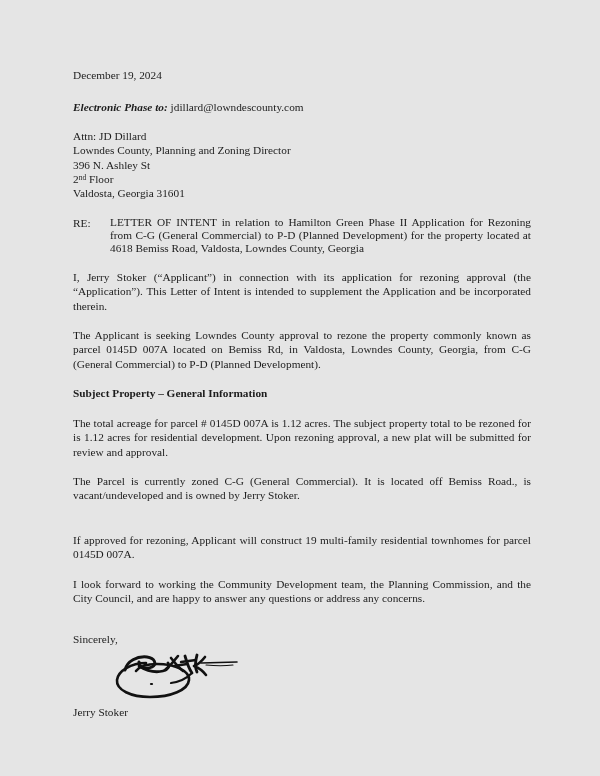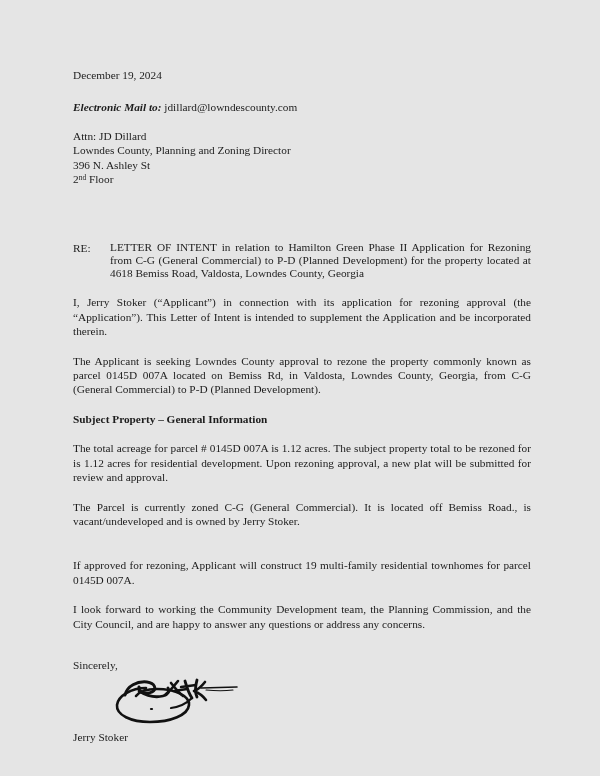--- a/index.html
+++ b/index.html
@@ -70,21 +70,20 @@
     vertical-align: 0.42em;
     line-height: 0;
     margin-top: 44px;
   }
 
   
   .re-block {
     position: relative;
     padding-left: 37px;
     text-align: justify;
-    margin-top: 40px;
   }
   .re-label {
     position: absolute;
     left: 0;
     top: 0;
     font-size: 11.3px;
     line-height: 14.4px;
   }
   .re-body {
     font-size: 11.3px;
@@ -113,29 +112,30 @@
 </head>
 <body>
 
 <div id="page">
   <div class="doc">
 
     <div class="line">December 19, 2024</div>
 
     <div class="gap-date"></div>
 
-    <div class="line"><span class="emph-bi">Electronic Mail to:</span> <span>jdillard@lowndescounty.com</span></div>
+    <div class="line"><span class="emph-bi">Electronic Phase to:</span> <span>jdillard@lowndescounty.com</span></div>
 
     <div class="gap-md"></div>
 
     <div class="addr-block">
       <div class="line">Attn: JD Dillard</div>
       <div class="line">Lowndes County, Planning and Zoning Director</div>
       <div class="line">396 N. Ashley St</div>
       <div class="line"><span>2</span><sup>nd</sup><span> Floor</span></div>
+      <div class="line">Valdosta, Georgia 31601</div>
     </div>
 
     <div class="gap-blk"></div>
 
     <div class="re-block">
       <span class="re-label">RE:</span>
       <div class="re-body">LETTER OF INTENT in relation to Hamilton Green Phase II Application for Rezoning from C-G (General Commercial) to P-D (Planned Development) for the property located at 4618 Bemiss Road, Valdosta, Lowndes County, Georgia</div>
     </div>
 
     <div class="gap-blk"></div>

